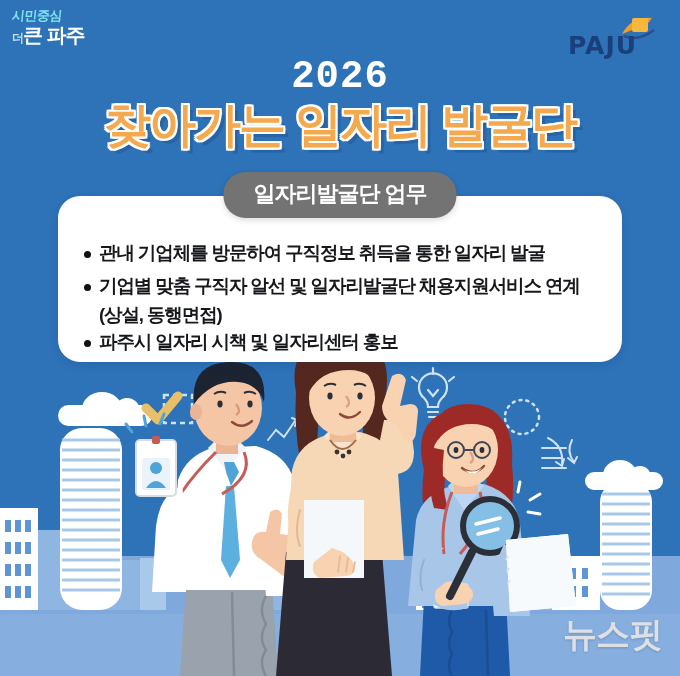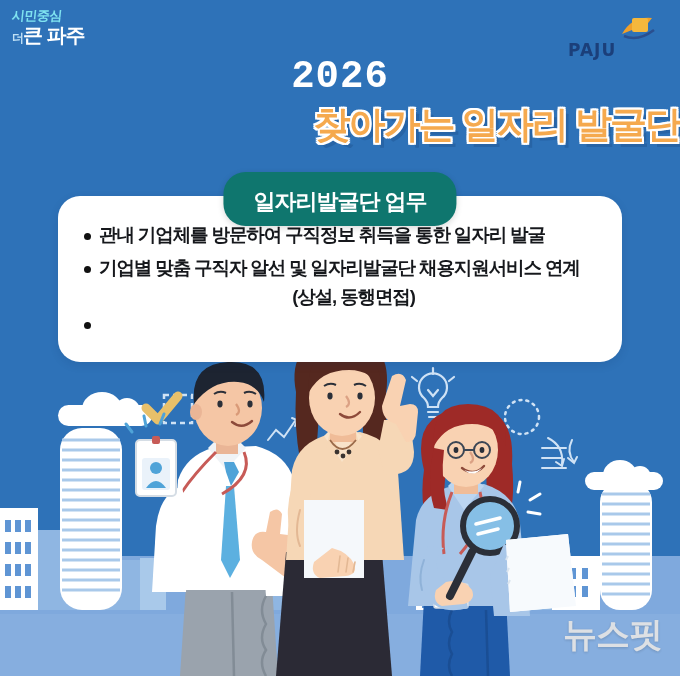--- a/index.html
+++ b/index.html
@@ -17,47 +17,47 @@
 
   
   .logo-left{position:absolute;left:12px;top:8px;width:110px;height:46px;}
   .logo-left .l1{font-size:13px;font-weight:bold;color:#7fe3f0;letter-spacing:-.5px;
     line-height:16px;transform:skewX(-6deg);}
   .logo-left .l2{font-size:20px;font-weight:bold;color:#ffffff;letter-spacing:-1px;
     line-height:23px;}
   .logo-left .l2 .sm{font-size:12px;color:#bfe0f5;}
 
   .logo-right{position:absolute;right:22px;top:14px;width:90px;height:46px;}
-  .logo-right .paju{position:absolute;left:0;bottom:0;font-size:17px;font-weight:bold;
+  .logo-right .paju{position:absolute;left:0;bottom:0;font-size:25px;font-weight:bold;
     color:#1b3f7a;letter-spacing:1px;font-family:"DejaVu Sans",sans-serif;}
   .swoosh{position:absolute;right:2px;top:0;width:36px;height:26px;}
 
   
   .year{position:absolute;top:56px;left:0;right:0;text-align:center;
     font-size:39px;font-weight:bold;color:#ffffff;letter-spacing:1px;
     font-family:Liberation Mono, monospace;line-height:42px;}
-  .headline{position:absolute;top:97px;left:0;right:0;text-align:right;
-    font-size:37px;font-weight:bold;color:#f5a94e;letter-spacing:-2px;
+  .headline{position:absolute;top:97px;left:0;right:0;text-align:center;
+    font-size:47px;font-weight:bold;color:#f5a94e;letter-spacing:-2px;
     line-height:56px;
     text-shadow:
       -2px 0 0 #ffffff, 2px 0 0 #ffffff, 0 -2px 0 #ffffff, 0 2px 0 #ffffff,
       -2px -2px 0 #ffffff, 2px -2px 0 #ffffff, -2px 2px 0 #ffffff, 2px 2px 0 #ffffff,
       5px 5px 0 rgba(20,60,110,.25);}
 
   
   .badge{position:absolute;top:172px;left:50%;transform:translateX(-50%);
-    background:#0f766e;color:#fff;border-radius:22px;
-    padding:15px 30px 9px;font-size:22px;font-weight:bold;letter-spacing:-1px;
+    background:#737373;color:#fff;border-radius:22px;
+    padding:7px 30px 9px;font-size:22px;font-weight:bold;letter-spacing:-1px;
     white-space:nowrap;box-shadow:0 2px 6px rgba(0,0,0,.15);z-index:6;}
 
   
   .panel{position:absolute;left:58px;right:58px;top:196px;height:166px;
     background:#ffffff;border-radius:22px;z-index:5;
     box-shadow:0 3px 10px rgba(10,40,80,.12);}
-  .bullets{position:absolute;left:22px;right:14px;top:26px;text-align:center;}
+  .bullets{position:absolute;left:22px;right:14px;top:44px;}
   .bullet{display:flex;align-items:flex-start;margin-bottom:7px;}
   .dot{flex:0 0 auto;width:7px;height:7px;border-radius:50%;background:#111;
     margin:11px 8px 0 4px;}
   .btext{font-size:18.5px;font-weight:bold;color:#16181c;letter-spacing:-1.1px;
     line-height:26px;}
   .subtext{font-size:18.5px;font-weight:bold;color:#16181c;letter-spacing:-1.1px;
     line-height:26px;margin:-4px 0 1px 19px;}
 
   
   .cloud{position:absolute;background:#ffffff;border-radius:40px;}
@@ -410,19 +410,20 @@
         <span class="dot"></span>
         <span class="btext">관내 기업체를 방문하여 구직정보 취득을 통한 일자리 발굴</span>
       </div>
       <div class="bullet">
         <span class="dot"></span>
         <span class="btext">기업별 맞춤 구직자 알선 및 일자리발굴단 채용지원서비스 연계</span>
       </div>
       <div class="subtext">(상설, 동행면접)</div>
       <div class="bullet">
         <span class="dot"></span>
+        <span class="btext">파주시 일자리 시책 및 일자리센터 홍보</span>
       </div>
     </div>
   </div>
 
   <div class="watermark">뉴스핏</div>
 
 </div>
 
 </body></html>

